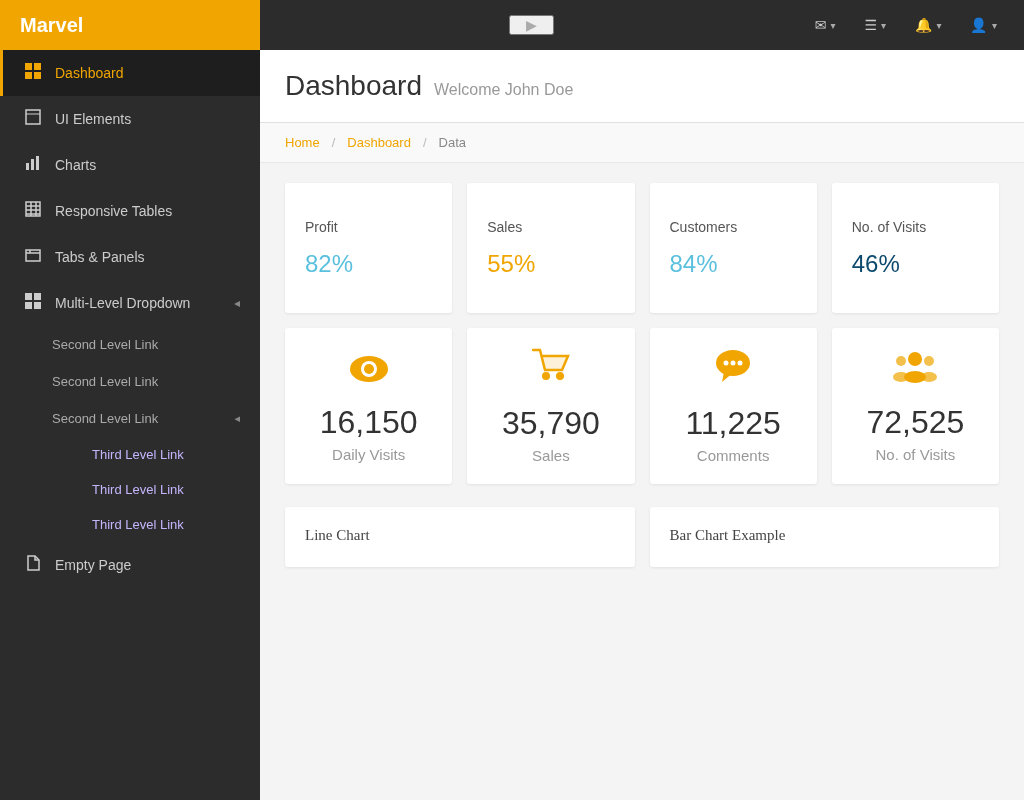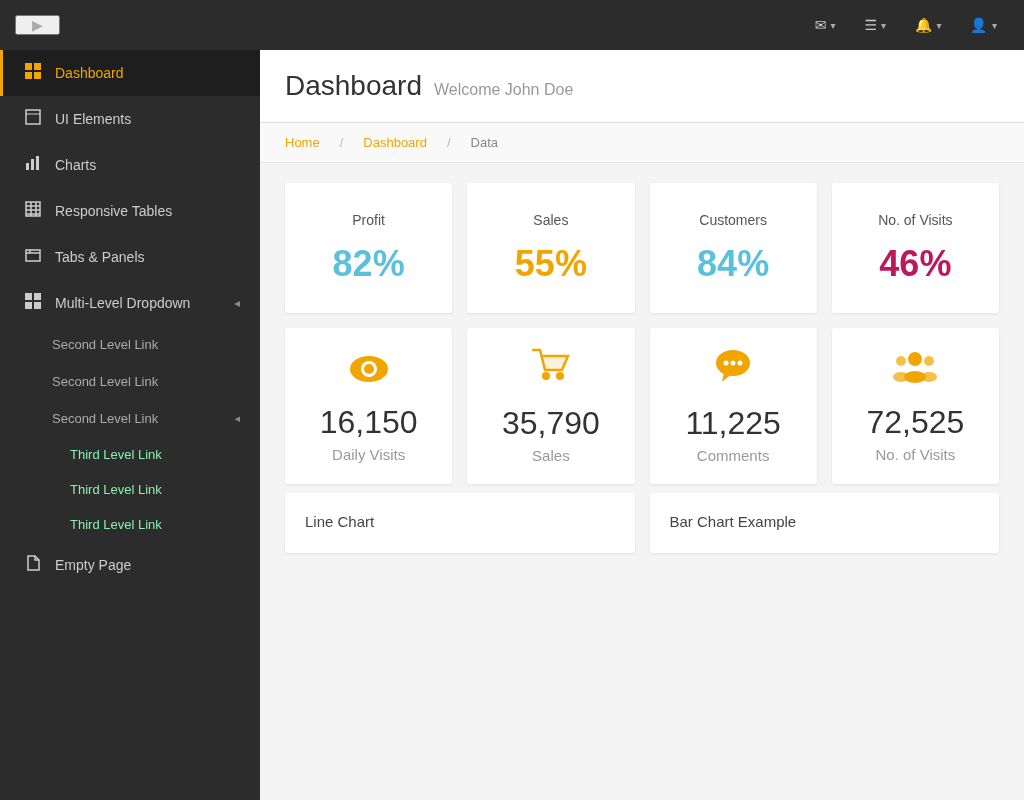--- a/index.html
+++ b/index.html
@@ -34,75 +34,76 @@
     .sidebar-item .icon { font-size: 16px; width: 20px; text-align: center; flex-shrink: 0; }
     .sidebar-item .chevron { margin-left: auto; font-size: 12px; color: #888; }
 
     .sidebar-sub-item {
       padding: 11px 20px 11px 52px; color: #aaa; cursor: pointer; font-size: 13px;
       display: flex; align-items: center; justify-content: space-between;
     }
     .sidebar-sub-item .chevron { font-size: 11px; color: #888; }
 
     .sidebar-third-item {
-      padding: 10px 20px 10px 70px; color: #86efac; cursor: pointer; font-size: 13px;
+      padding: 10px 20px 10px 92px; color: #c4b5fd; cursor: pointer; font-size: 13px;
     }
 
     
     .main { flex: 1; overflow-y: auto; background: #f4f4f4; }
 
     .page-header {
       background: #fff; padding: 20px 25px; border-bottom: 1px solid #e0e0e0;
     }
     .page-title-row { display: flex; align-items: baseline; gap: 12px; }
     .page-title { font-size: 28px; color: #333; font-weight: 300; }
     .page-subtitle { font-size: 16px; color: #999; font-weight: 300; }
 
-    .breadcrumb { padding: 12px 25px; background: #f9f9f9; border-bottom: 1px solid #e8e8e8; font-size: 13px; display: flex; gap: 20px; align-items: center; }
+    .breadcrumb { padding: 12px 25px; background: #f9f9f9; border-bottom: 1px solid #e8e8e8; font-size: 13px; display: flex; gap: 12px; align-items: center; }
     .breadcrumb a { color: #f0a500; text-decoration: none; }
     .breadcrumb .sep { color: #bbb; }
     .breadcrumb .current { color: #888; }
 
     
     .cards-grid { display: grid; grid-template-columns: repeat(4, 1fr); gap: 15px; padding: 20px 25px 0; }
     .stat-card {
       background: #fff; border-radius: 3px; padding: 20px;
-      display: flex; flex-direction: column; align-items: center; justify-content: center;
+      display: flex; flex-direction: column; justify-content: center;
       min-height: 130px; box-shadow: 0 1px 3px rgba(0,0,0,0.08);
     }
     .stat-card .stat-label { font-size: 14px; color: #555; margin-bottom: 15px; }
-    .stat-card .stat-value { font-size: 36px; font-weight: 700; }
+    .stat-card .stat-value { font-size: 24px; font-weight: 400; }
     .stat-card .stat-value.blue { color: #5bc0de; }
     .stat-card .stat-value.orange { color: #f0a500; }
     .stat-card .stat-value.teal { color: #5bc0de; }
-    .stat-card .stat-value.red { color: #be185d; }
+    .stat-card .stat-value.red { color: #0c4a6e; }
 
     
     .icon-cards-grid { display: grid; grid-template-columns: repeat(4, 1fr); gap: 15px; padding: 15px 25px 0; }
     .icon-card {
       background: #fff; border-radius: 3px; padding: 20px;
       display: flex; flex-direction: column; align-items: center;
       box-shadow: 0 1px 3px rgba(0,0,0,0.08); min-height: 140px; justify-content: center;
     }
     .icon-card .card-icon { font-size: 36px; color: #f0a500; margin-bottom: 12px; }
     .icon-card .card-number { font-size: 32px; color: #333; font-weight: 300; margin-bottom: 5px; }
     .icon-card .card-sublabel { font-size: 15px; color: #999; }
 
     
-    .charts-section { display: grid; grid-template-columns: 1fr 1fr; gap: 15px; padding: 9px 25px 20px; }
+    .charts-section { display: grid; grid-template-columns: 1fr 1fr; gap: 15px; padding: 23px 25px 20px; font-family: Liberation Serif, serif; }
     .chart-card {
       background: #fff; border-radius: 3px; padding: 20px;
       box-shadow: 0 1px 3px rgba(0,0,0,0.08); min-height: 60px;
     }
     .chart-card .chart-title { font-size: 15px; color: #444; font-weight: 400; }
   </style>
 </head>
 <body>
 
 <nav class="top-navbar">
+  <div class="brand">Marvel</div>
   <button class="nav-toggle">▶</button>
   <div class="nav-right">
     <button class="nav-icon-btn">
       <span>✉</span>
       <span class="caret">▾</span>
     </button>
     <button class="nav-icon-btn">
       <span>☰</span>
       <span class="caret">▾</span>
     </button>

